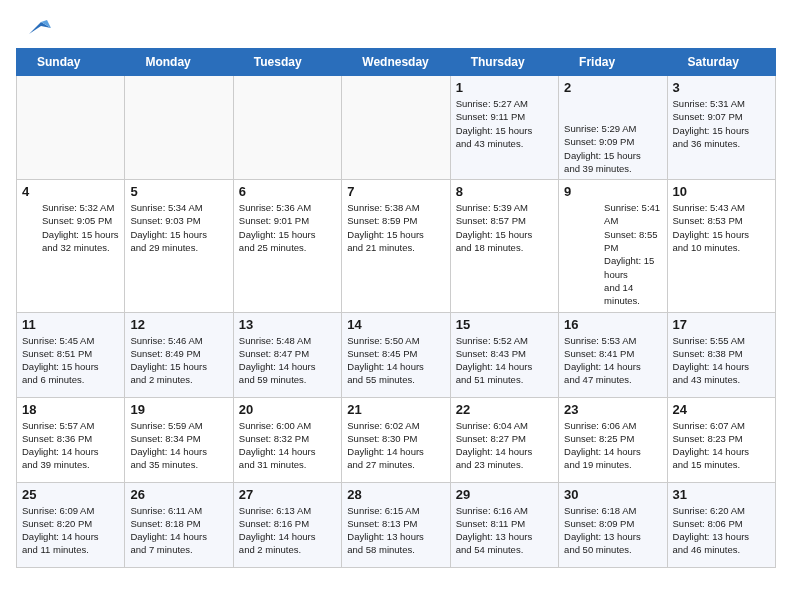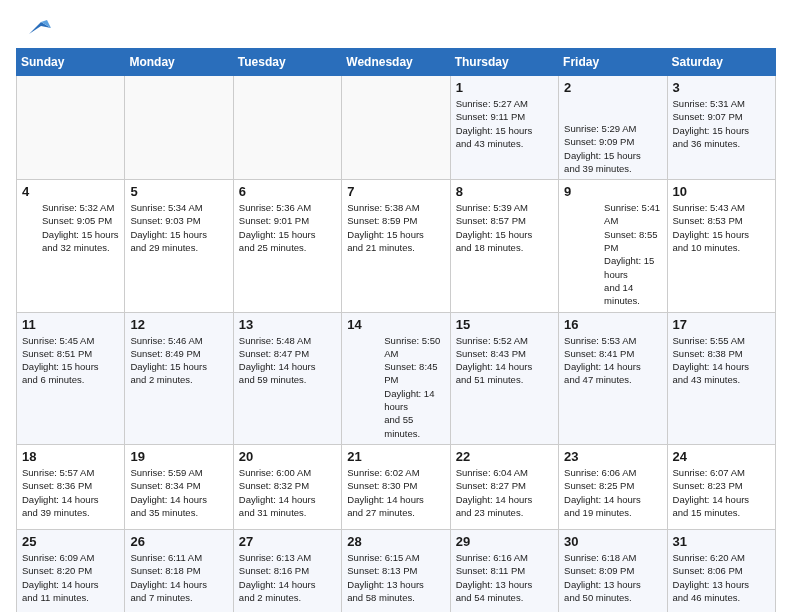--- a/index.html
+++ b/index.html
@@ -40,21 +40,21 @@
     table {
       width: 100%;
       border-collapse: collapse;
       table-layout: fixed;
     }
     thead tr th {
       background-color: #2a6ebb;
       color: #fff;
       font-size: 12px;
       font-weight: bold;
-      padding: 6px 4px;
+      padding: 6px 20px;
       text-align: left;
       border: 1px solid #2a6ebb;
     }
     tbody tr td {
       border: 1px solid #ccc;
       vertical-align: top;
       padding: 4px 5px;
       font-size: 10px;
       color: #222;
       height: 85px;
@@ -212,21 +212,21 @@
         </td>
         <td>
           <span class="day-number">13</span>
           <div class="day-info" style="white-space: pre-line;">Sunrise: 5:48 AM
 Sunset: 8:47 PM
 Daylight: 14 hours
 and 59 minutes.</div>
         </td>
         <td>
           <span class="day-number">14</span>
-          <div class="day-info" style="white-space: pre-line; margin-left: 37px;">Sunrise: 5:50 AM
+          <div class="day-info" style="white-space: pre-line;">Sunrise: 5:50 AM
 Sunset: 8:45 PM
 Daylight: 14 hours
 and 55 minutes.</div>
         </td>
         <td>
           <span class="day-number">15</span>
           <div class="day-info" style="white-space: pre-line;">Sunrise: 5:52 AM
 Sunset: 8:43 PM
 Daylight: 14 hours
 and 51 minutes.</div>

